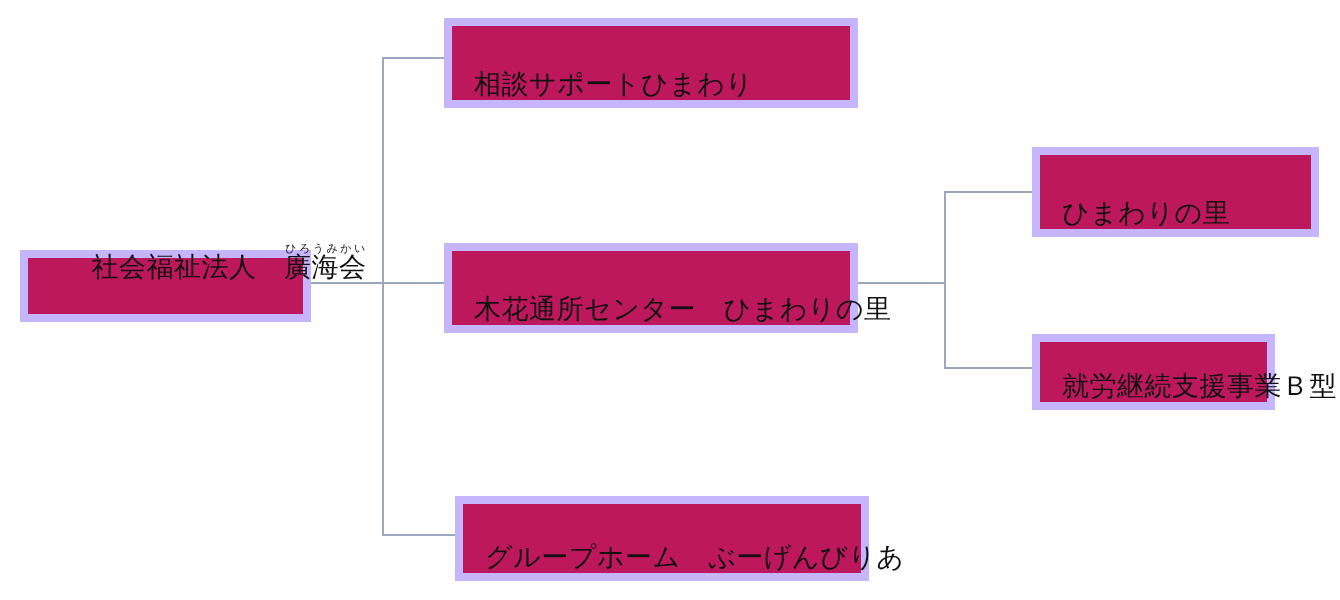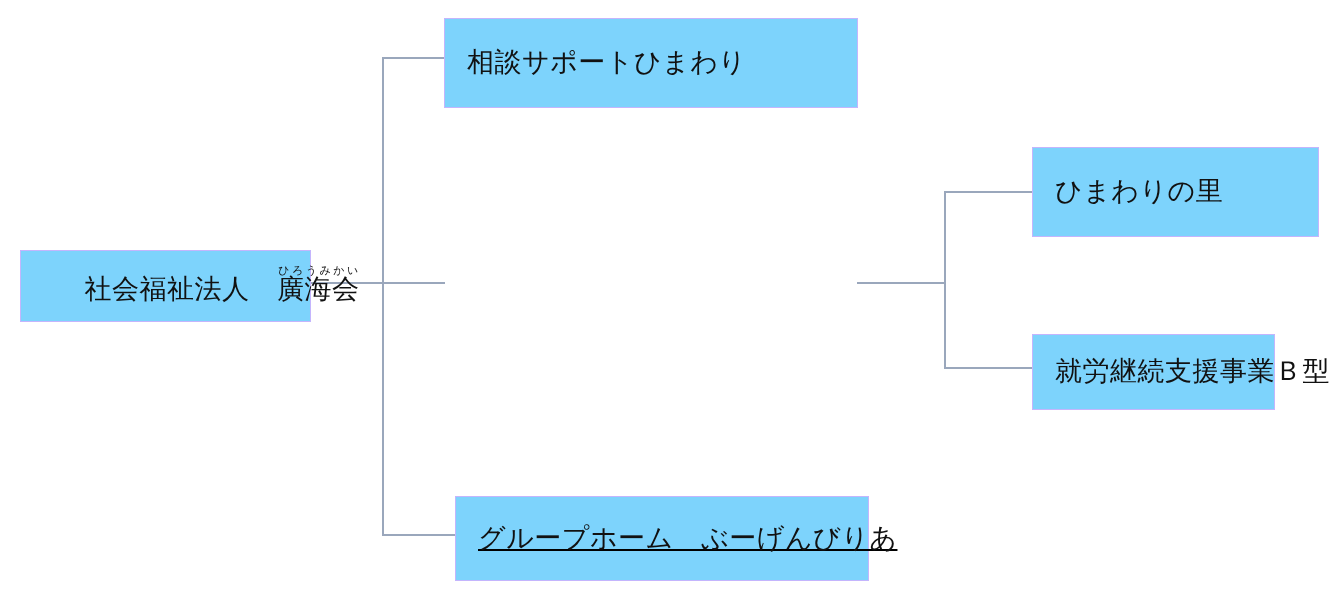--- a/index.html
+++ b/index.html
@@ -14,24 +14,24 @@
   #chart-canvas {
     position: relative;
     width: 1340px;
     height: 600px;
     background: #ffffff;
     overflow: hidden;
   }
   .node {
     position: absolute;
     box-sizing: border-box;
-    background: #7dd3fc;
-    border: 1px solid #c4b5fd;
+    background: #be185d;
+    border: 8px solid #c4b5fd;
     display: flex;
-    align-items: center;
+    align-items: flex-end;
   }
   .node-label {
     display: block;
     padding-left: 22px;
     padding-right: 10px;
     font-size: 27px;
     line-height: 1.15;
     letter-spacing: 0.5px;
     white-space: pre;
     color: #111111;
@@ -83,22 +83,25 @@
   <div class="node" style="left:20px; top:250px; width:291px; height:72px;">
     <span class="node-label with-ruby">
       <span>社会福祉法人　</span><ruby><span>廣海会</span><rt>ひろうみかい</rt></ruby>
     </span>
   </div>
 
   <div class="node" style="left:444px; top:18px; width:414px; height:90px;">
     <span class="node-label">相談サポートひまわり</span>
   </div>
 
+  <div class="node" style="left:444px; top:243px; width:414px; height:90px;">
+    <span class="node-label">木花通所センター　ひまわりの里</span>
+  </div>
 
-  <div class="node" style="left:455px; top:496px; width:414px; height:85px;text-decoration:underline;">
+  <div class="node" style="left:455px; top:496px; width:414px; height:85px;">
     <span class="node-label">グループホーム　ぶーげんびりあ</span>
   </div>
 
   <div class="node" style="left:1032px; top:147px; width:287px; height:90px;">
     <span class="node-label">ひまわりの里</span>
   </div>
 
   <div class="node" style="left:1032px; top:334px; width:243px; height:76px;">
     <span class="node-label">就労継続支援事業Ｂ型</span>
   </div>

